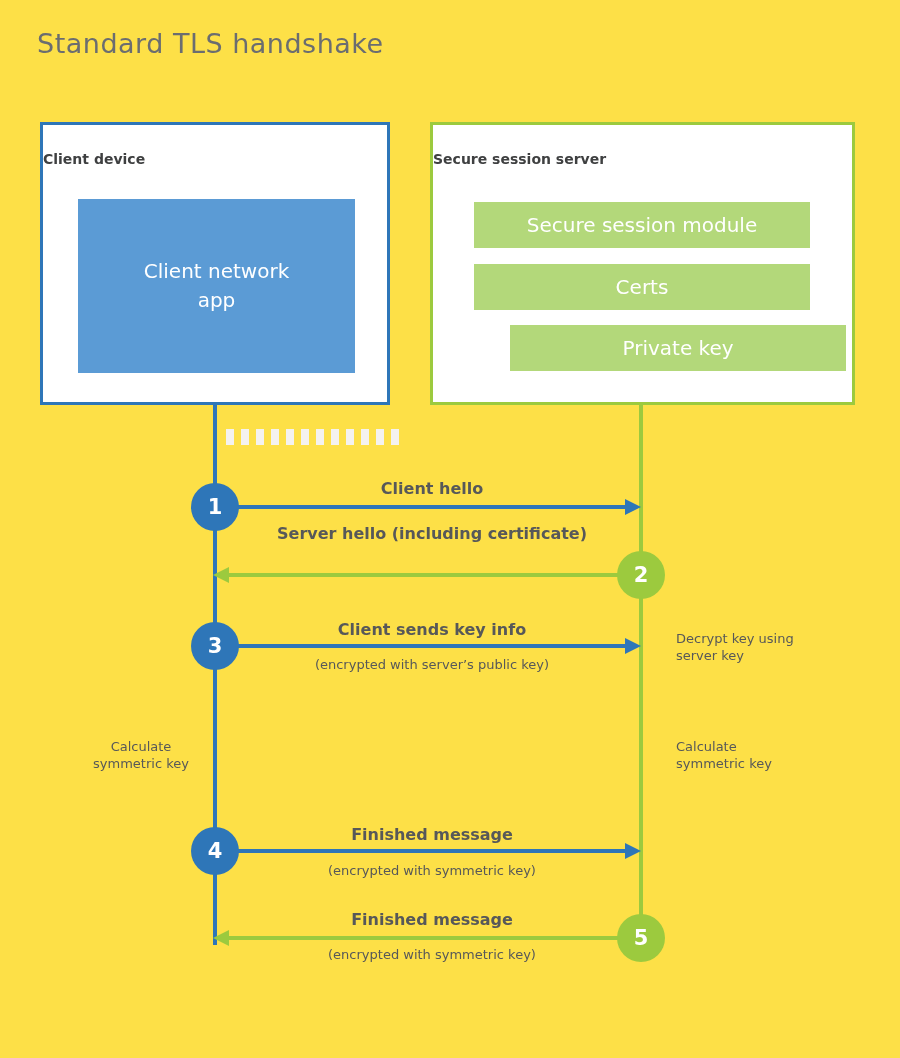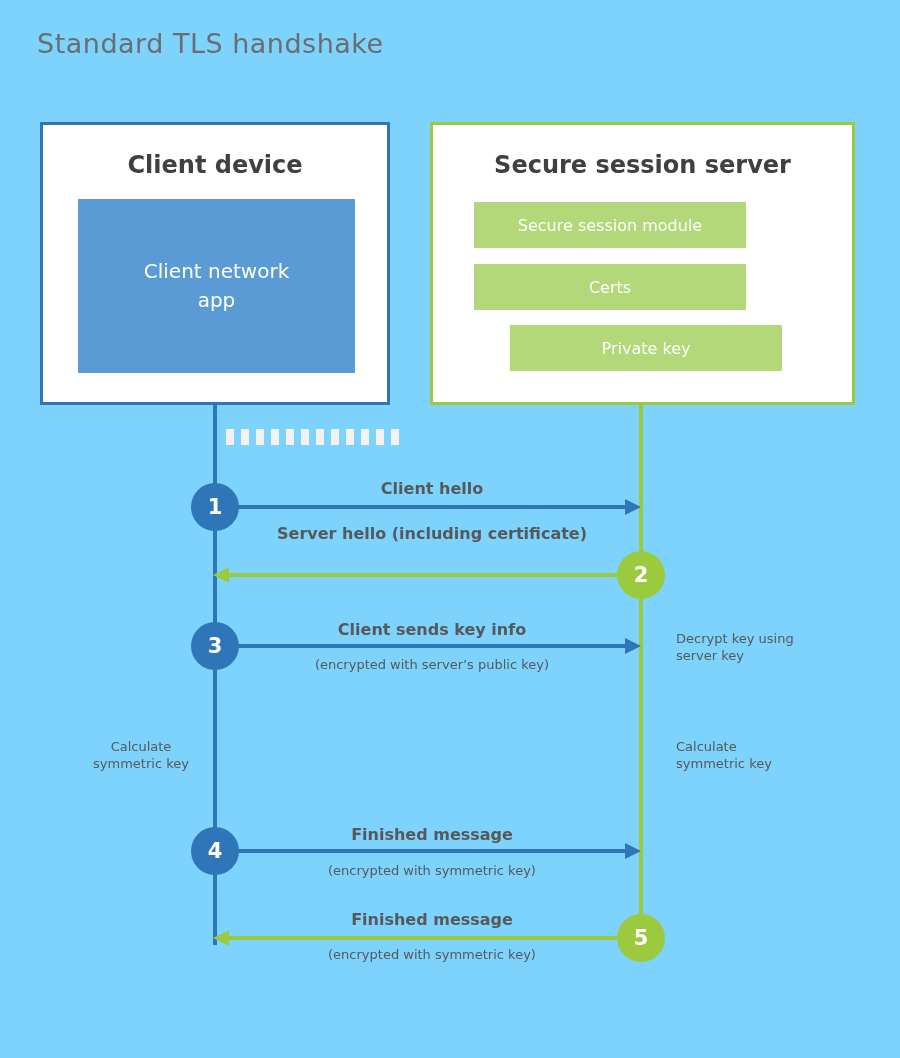--- a/index.html
+++ b/index.html
@@ -6,39 +6,39 @@
     --blue: #2e76b8;
     --blue-fill: #5b9bd5;
     --green: #9cca3e;
     --green-fill: #b3d87a;
     --heading: #3f4041;
     --text: #575859;
     --title: #6b6d70;
   }
   html,body{margin:0;padding:0;background:#ffffff;}
   body{font-family:"DejaVu Sans","Liberation Sans",sans-serif;}
-  .canvas{position:relative;width:900px;height:1058px;background:#7dd3fc;overflow:hidden;}
+  .canvas{position:relative;width:900px;height:1058px;background:#fde047;overflow:hidden;}
 
   .page-title{position:absolute;left:37px;top:28px;font-size:27px;font-weight:400;
     color:var(--title);letter-spacing:0.5px;margin:0;}
 
   
   .entity-box{position:absolute;top:122px;height:283px;background:#fff;box-sizing:border-box;}
   .client-box{left:40px;width:350px;border:3px solid var(--blue);}
   .server-box{left:430px;width:425px;border:3px solid var(--green);}
-  .box-heading{position:absolute;left:0;right:0;top:26px;text-align:center;
-    font-size:24px;font-weight:bold;color:var(--heading);}
+  .box-heading{position:absolute;left:0;right:0;top:26px;
+    font-size:14px;font-weight:bold;color:var(--heading);}
 
   .client-app{position:absolute;left:35px;top:74px;width:277px;height:174px;
     background:var(--blue-fill);display:flex;align-items:center;justify-content:center;}
   .client-app span{display:block;max-width:150px;text-align:center;color:#fff;
     font-size:20px;line-height:1.45;}
 
-  .server-bar{position:absolute;left:41px;width:272px;height:46px;background:var(--green-fill);
-    display:flex;align-items:center;justify-content:center;color:#fff;font-size:16px;}
+  .server-bar{position:absolute;left:41px;width:336px;height:46px;background:var(--green-fill);
+    display:flex;align-items:center;justify-content:center;color:#fff;font-size:20px;}
   .bar-0{top:77px;} .bar-1{top:139px;} .bar-2{top:200px;margin-left:36px;}
 
   
   .vline{position:absolute;width:4px;}
   .vline-client{left:213px;top:405px;height:540px;background:var(--blue);}
   .vline-server{left:639px;top:405px;height:533px;background:var(--green);}
 
   
   .ghost-dashes{position:absolute;left:226px;top:429px;width:174px;height:16px;
     background:repeating-linear-gradient(90deg,#f4f2ef 0 8px,transparent 8px 15px);}

